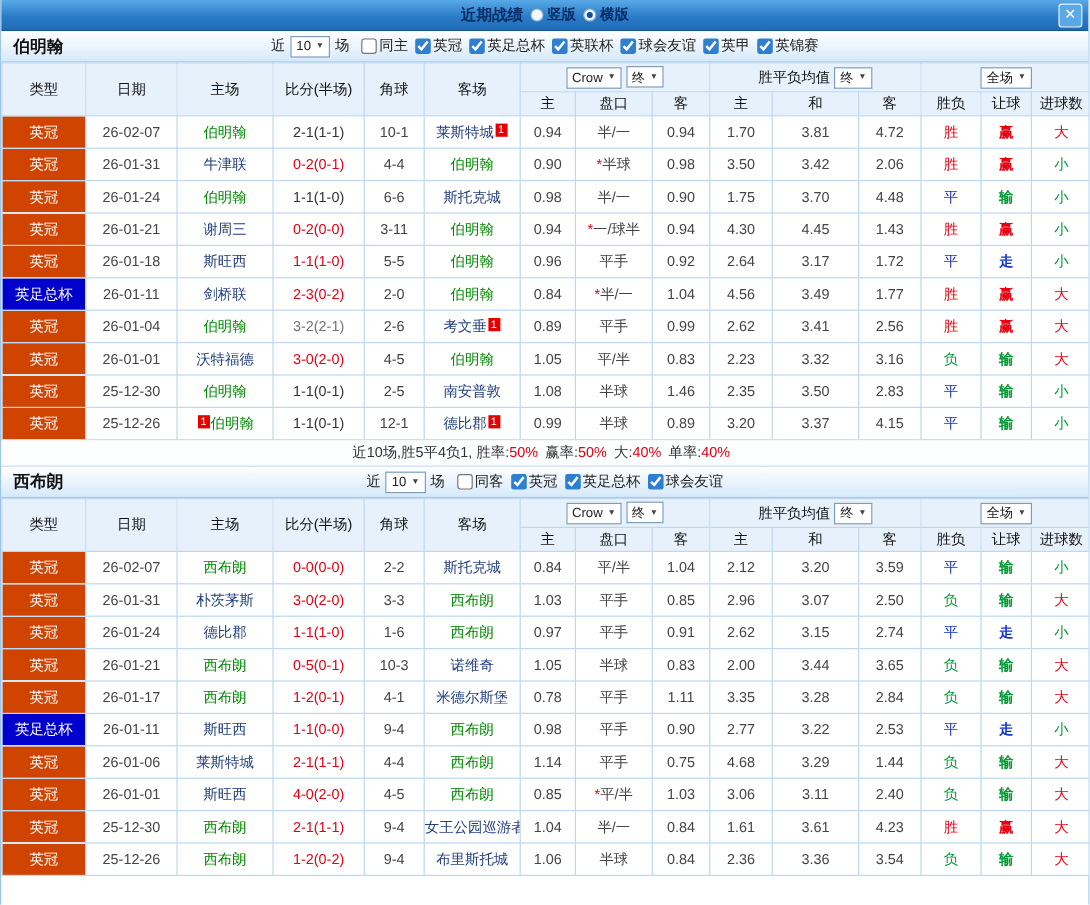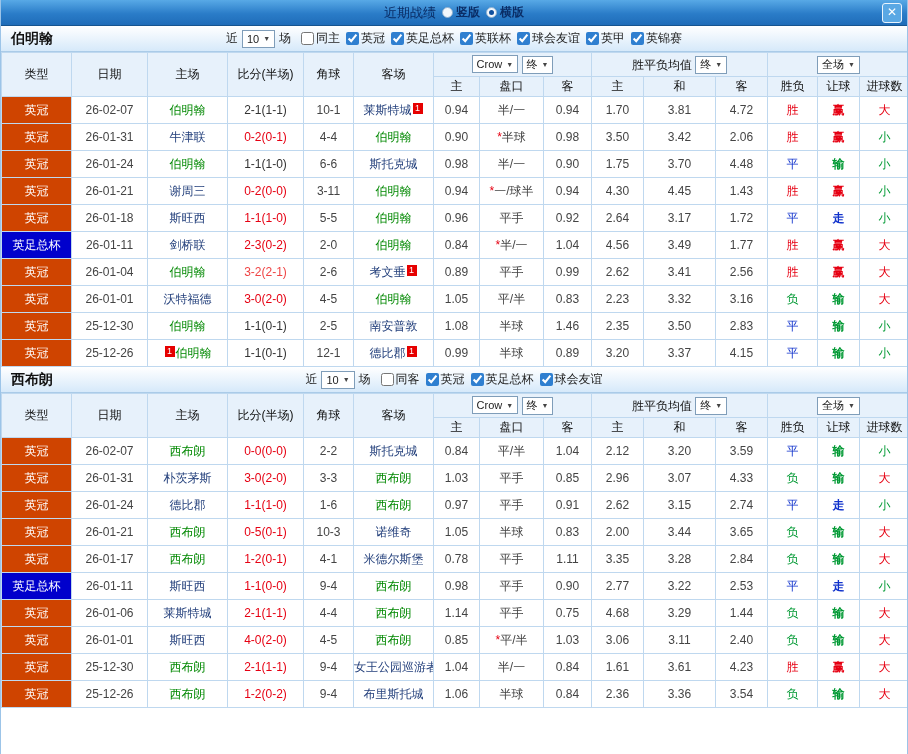--- a/index.html
+++ b/index.html
@@ -5,21 +5,21 @@
   * { box-sizing: border-box; }
   html,body { margin:0; padding:0; background:#fff; font-family:"Liberation Sans","DejaVu Sans",sans-serif; }
   .app { width:908px; height:754px; overflow:hidden; position:relative; background:#fff;
          border-left:1px solid #9cc4e8; border-right:1px solid #9cc4e8; }
 
   
   .titlebar { height:26px; background:linear-gradient(180deg,#58a9e6 0%,#2a7cc8 55%,#1f6cb8 100%);
               display:flex; align-items:center; justify-content:center; position:relative;
               border-bottom:1px solid #16548f; }
   .tb-center { display:flex; align-items:center; gap:6px; }
-  .tb-title { font-size:13px; font-weight:normal; color:#0a2d66; }
+  .tb-title { font-size:13px; font-weight:bold; color:#0a2d66; }
   .tb-mode { display:inline-flex; align-items:center; gap:3px; font-size:12px; color:#0a2d66; font-weight:bold; cursor:default; }
   .radio-circle { width:11px; height:11px; border-radius:50%; background:#f2f7fc; border:1px solid #8fb0cf; position:relative; display:inline-block; }
   .radio-circle.sel::after { content:""; position:absolute; left:2px; top:2px; width:5px; height:5px; border-radius:50%; background:#10509e; }
   .tb-close { position:absolute; right:5px; top:3px; width:20px; height:20px; border-radius:3px;
               background:#5aa8e4; border:1px solid #e9f4fd; color:#fff; font-size:12px; font-weight:bold;
               line-height:17px; text-align:center; cursor:pointer; }
 
   
   .section-bar { height:26px; position:relative; display:flex; align-items:center;
                  background:linear-gradient(180deg,#ffffff,#d6e9fa); border-bottom:1px solid #aacbe8;
@@ -268,21 +268,21 @@
             <td>3.49</td>
             <td>1.77</td>
             <td style="color: rgb(230, 0, 18);">胜</td>
             <td class="bold" style="color: rgb(230, 0, 18);">赢</td>
             <td style="color: rgb(230, 0, 18);">大</td>
           </tr>
           <tr>
             <td class="type-cell" style="background: rgb(207, 68, 0);">英冠</td>
             <td>26-01-04</td>
             <td><span class="team" style="color: rgb(0, 136, 0);">伯明翰</span></td>
-            <td style="color: #ef4444;">3-2(2-1)</td>
+            <td style="color: #737373;">3-2(2-1)</td>
             <td>2-6</td>
             <td><span class="team" style="color: rgb(36, 64, 124);">考文垂</span><span class="card-badge">1</span></td>
             <td>0.89</td>
             <td>平手</td>
             <td>0.99</td>
             <td>2.62</td>
             <td>3.41</td>
             <td>2.56</td>
             <td style="color: rgb(230, 0, 18);">胜</td>
             <td class="bold" style="color: rgb(230, 0, 18);">赢</td>
@@ -334,20 +334,21 @@
             <td>0.89</td>
             <td>3.20</td>
             <td>3.37</td>
             <td>4.15</td>
             <td style="color: rgb(17, 51, 204);">平</td>
             <td class="bold" style="color: rgb(0, 153, 51);">输</td>
             <td style="color: rgb(0, 153, 51);">小</td>
           </tr>
         </tbody>
     </table>
+    <div class="summary"><span>近10场,胜5平4负1, </span><span>胜率:</span><span class="stat-val">50%</span><span>赢率:</span><span class="stat-val">50%</span><span>大:</span><span class="stat-val">40%</span><span>单率:</span><span class="stat-val">40%</span></div>
   </div>
 
   <div class="section">
     <div class="section-bar">
       <div class="filter">
         <span>近</span>
         <span class="selbox">
           <span>10</span>
           <span class="arr">▼</span>
         </span>
@@ -454,21 +455,21 @@
             <td>26-01-31</td>
             <td><span class="team" style="color: rgb(36, 64, 124);">朴茨茅斯</span></td>
             <td style="color: rgb(230, 0, 18);">3-0(2-0)</td>
             <td>3-3</td>
             <td><span class="team" style="color: rgb(0, 136, 0);">西布朗</span></td>
             <td>1.03</td>
             <td>平手</td>
             <td>0.85</td>
             <td>2.96</td>
             <td>3.07</td>
-            <td>4.33</td>
+            <td>2.50</td>
             <td style="color: rgb(0, 153, 51);">负</td>
             <td class="bold" style="color: rgb(0, 153, 51);">输</td>
             <td style="color: rgb(230, 0, 18);">大</td>
           </tr>
           <tr>
             <td class="type-cell" style="background: rgb(207, 68, 0);">英冠</td>
             <td>26-01-24</td>
             <td><span class="team" style="color: rgb(36, 64, 124);">德比郡</span></td>
             <td style="color: rgb(230, 0, 18);">1-1(1-0)</td>
             <td>1-6</td>

